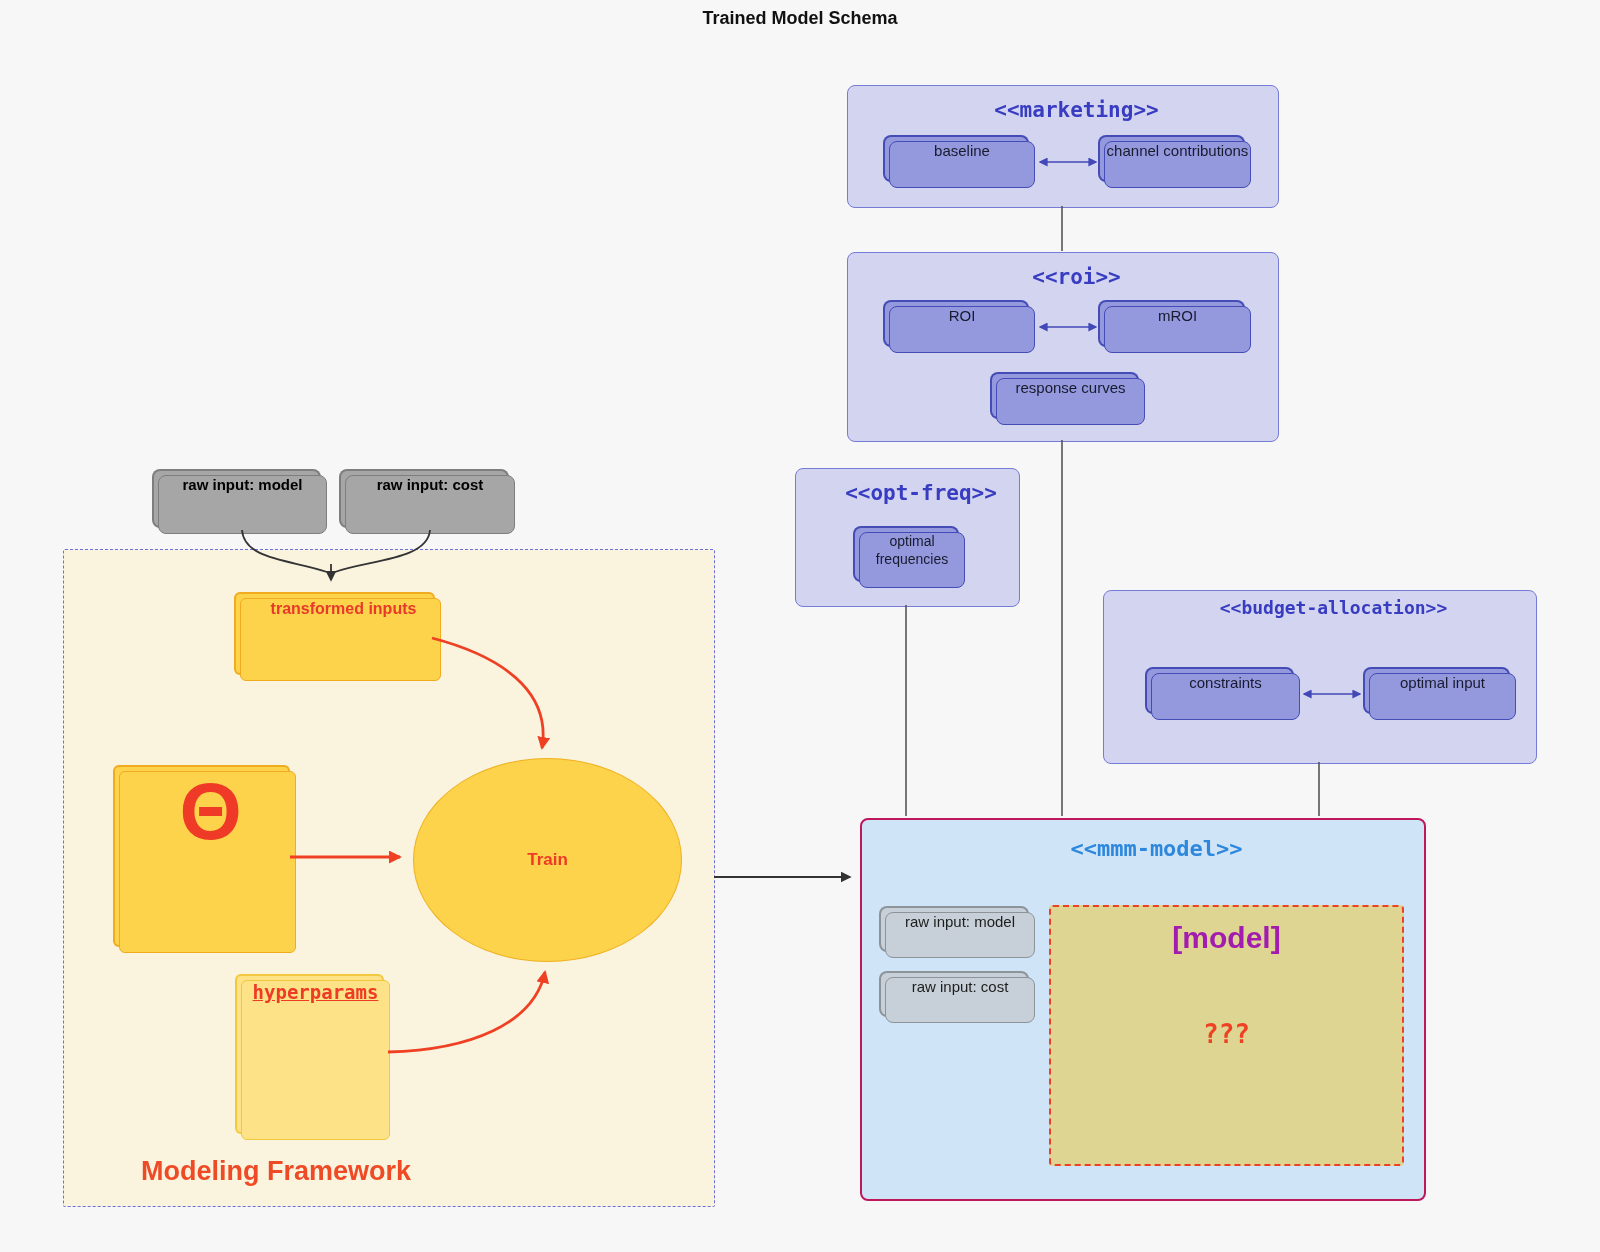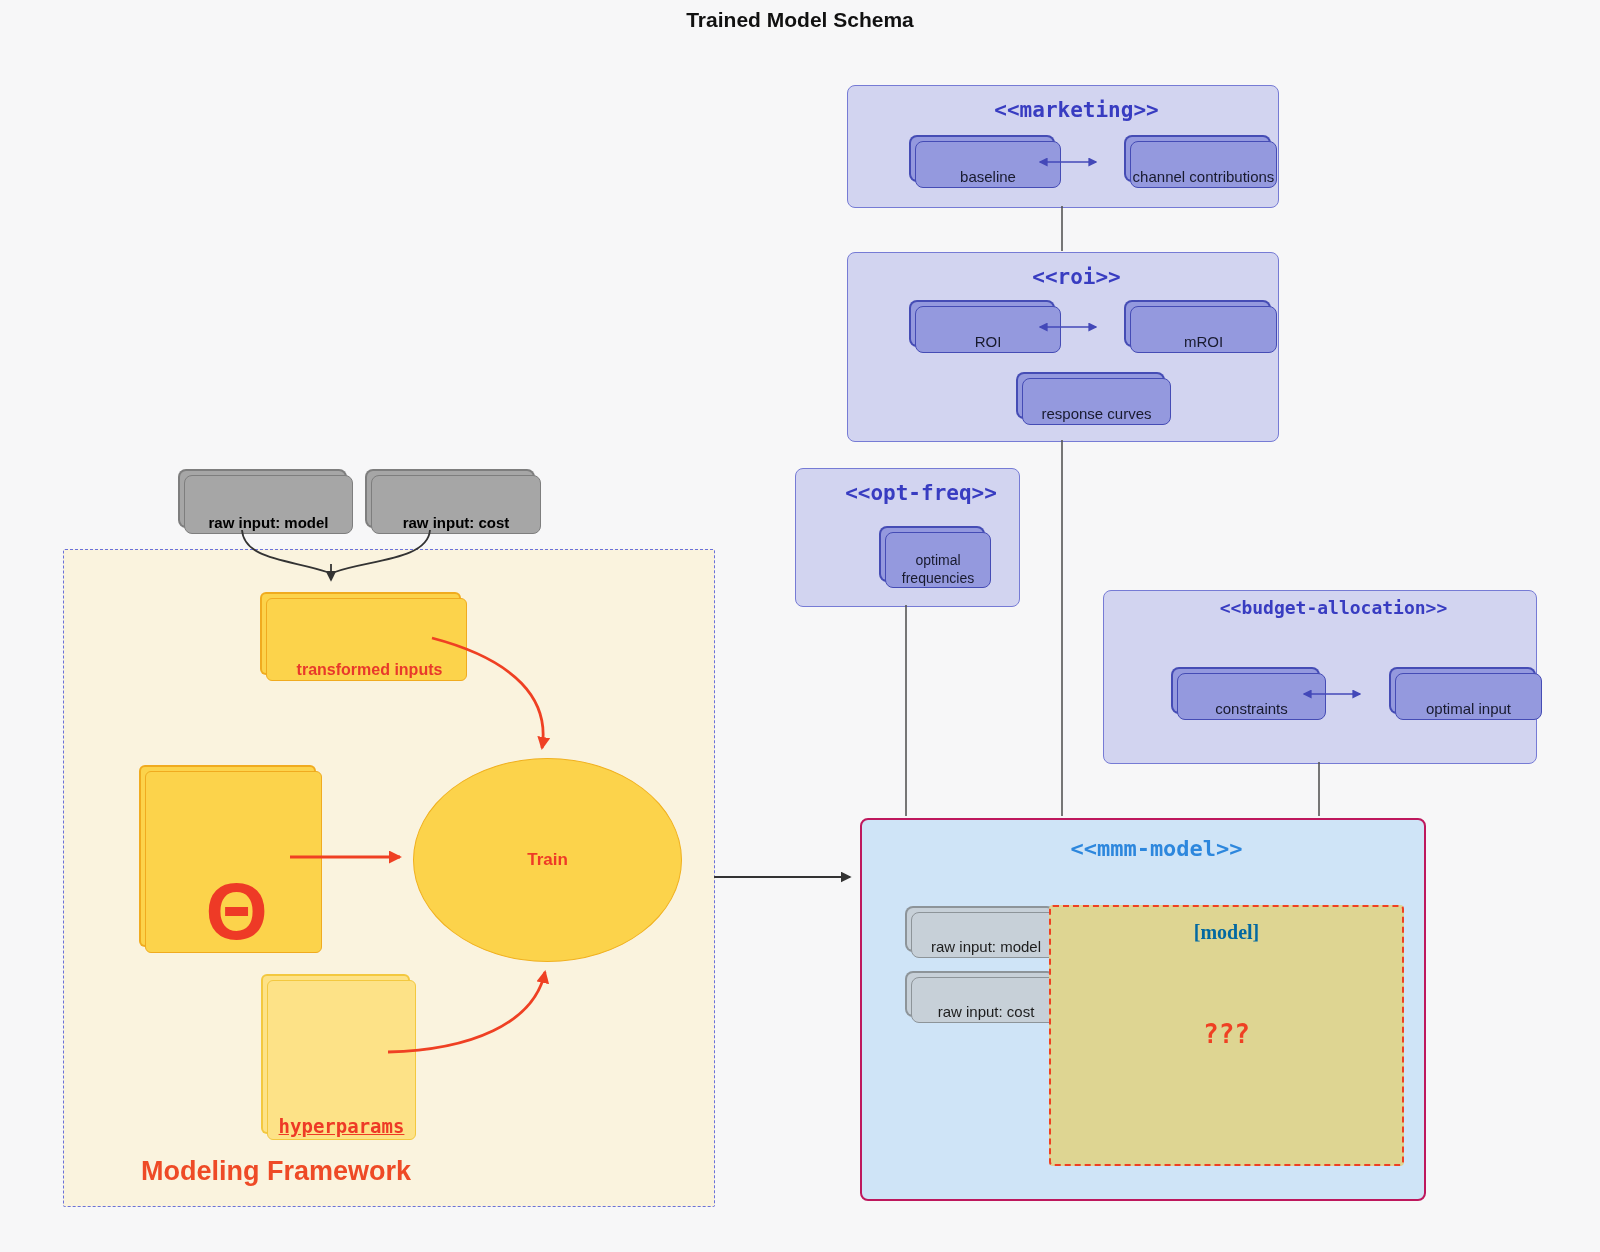--- a/index.html
+++ b/index.html
@@ -2,37 +2,37 @@
 <html><head>
 <meta charset="utf-8">
 <style>
   html,body{margin:0;padding:0;background:#f7f7f8;}
   .canvas{
     position:relative;width:1600px;height:1252px;overflow:hidden;
     background:#f7f7f8;font-family:"Liberation Sans",sans-serif;
   }
   .diagram-title{
     position:absolute;left:0;top:8px;width:1600px;text-align:center;
-    font-size:21px;font-weight:bold;color:#111;
+    font-size:18px;font-weight:bold;color:#111;
   }
   
   .pkg{position:absolute;border-radius:8px;z-index:1;}
   .pkg-purple{background:#d2d4f0;border:1.4px solid #767bd5;}
   .pkg-blue{background:#cfe4f7;border:2px solid #be185d;}
   .pkg-framework{background:#faf3de;border:1.6px dashed #6a71da;border-radius:2px;}
   .pkg-title{
     position:absolute;left:0;right:0;text-align:center;
     font-family:"DejaVu Sans Mono",monospace;font-weight:bold;padding-left:27px;
   }
   .t-purple{color:#383cc1;font-size:21px;}
   .t-blue{color:#2d87dd;font-size:22px;}
   
   .node{
-    position:absolute;display:flex;align-items:flex-end;justify-content:center;
-    text-align:center;border-radius:8px;z-index:3;line-height:1.25;margin-left:26px;
+    position:absolute;display:flex;align-items:flex-start;justify-content:center;
+    text-align:center;border-radius:8px;z-index:3;line-height:1.25;
   }
   .stack{box-shadow:-6px -6px 0 -2px var(--f), -6px -6px 0 0 var(--b);}
   .n-purple{--f:#9499de;--b:#454cb5;background:var(--f);border:1.3px solid var(--b);
     font-size:15px;color:#181a2e;}
   .n-gray{--f:#a6a6a6;--b:#7e7e7e;background:var(--f);border:1.3px solid var(--b);
     font-size:15px;font-weight:bold;color:#000;}
   .n-bluegray{--f:#c7d0d8;--b:#8d9499;background:var(--f);border:1.3px solid var(--b);
     font-size:15px;color:#1d1d1d;}
   .n-gold{--f:#fcd34b;--b:#f0ab1f;background:var(--f);border:1.5px solid var(--b);
     border-radius:6px;padding-left:6px;}
@@ -46,21 +46,21 @@
     position:absolute;border-radius:50%;background:#fcd34b;border:1.6px solid #f0b01e;
     display:flex;align-items:center;justify-content:center;z-index:3;
   }
   .ellipse span{font-weight:bold;font-size:17px;color:#ee3a26;}
   .model-placeholder{
     position:absolute;background:#ded592;border:2.6px dashed #ef4023;border-radius:4px;
     z-index:3;
   }
   .model-placeholder .ph-title{
     position:absolute;top:14px;left:0;right:0;text-align:center;
-    font-family:Liberation Serif, serif;font-weight:bold;font-size:20px;color:#0369a1;
+    font-family:Liberation Sans, sans-serif;font-weight:bold;font-size:30px;color:#a21caf;
   }
   .model-placeholder .ph-body{
     position:absolute;top:112px;left:0;right:0;text-align:center;
     font-family:"DejaVu Sans Mono",monospace;font-weight:bold;font-size:26px;color:#ef4023;
   }
   .framework-label{
     position:absolute;left:77px;top:606px;width:500px;text-align:left;
     font-weight:bold;font-size:27px;color:#ee4a26;
   }
   .edges{position:absolute;left:0;top:0;z-index:5;pointer-events:none;}

